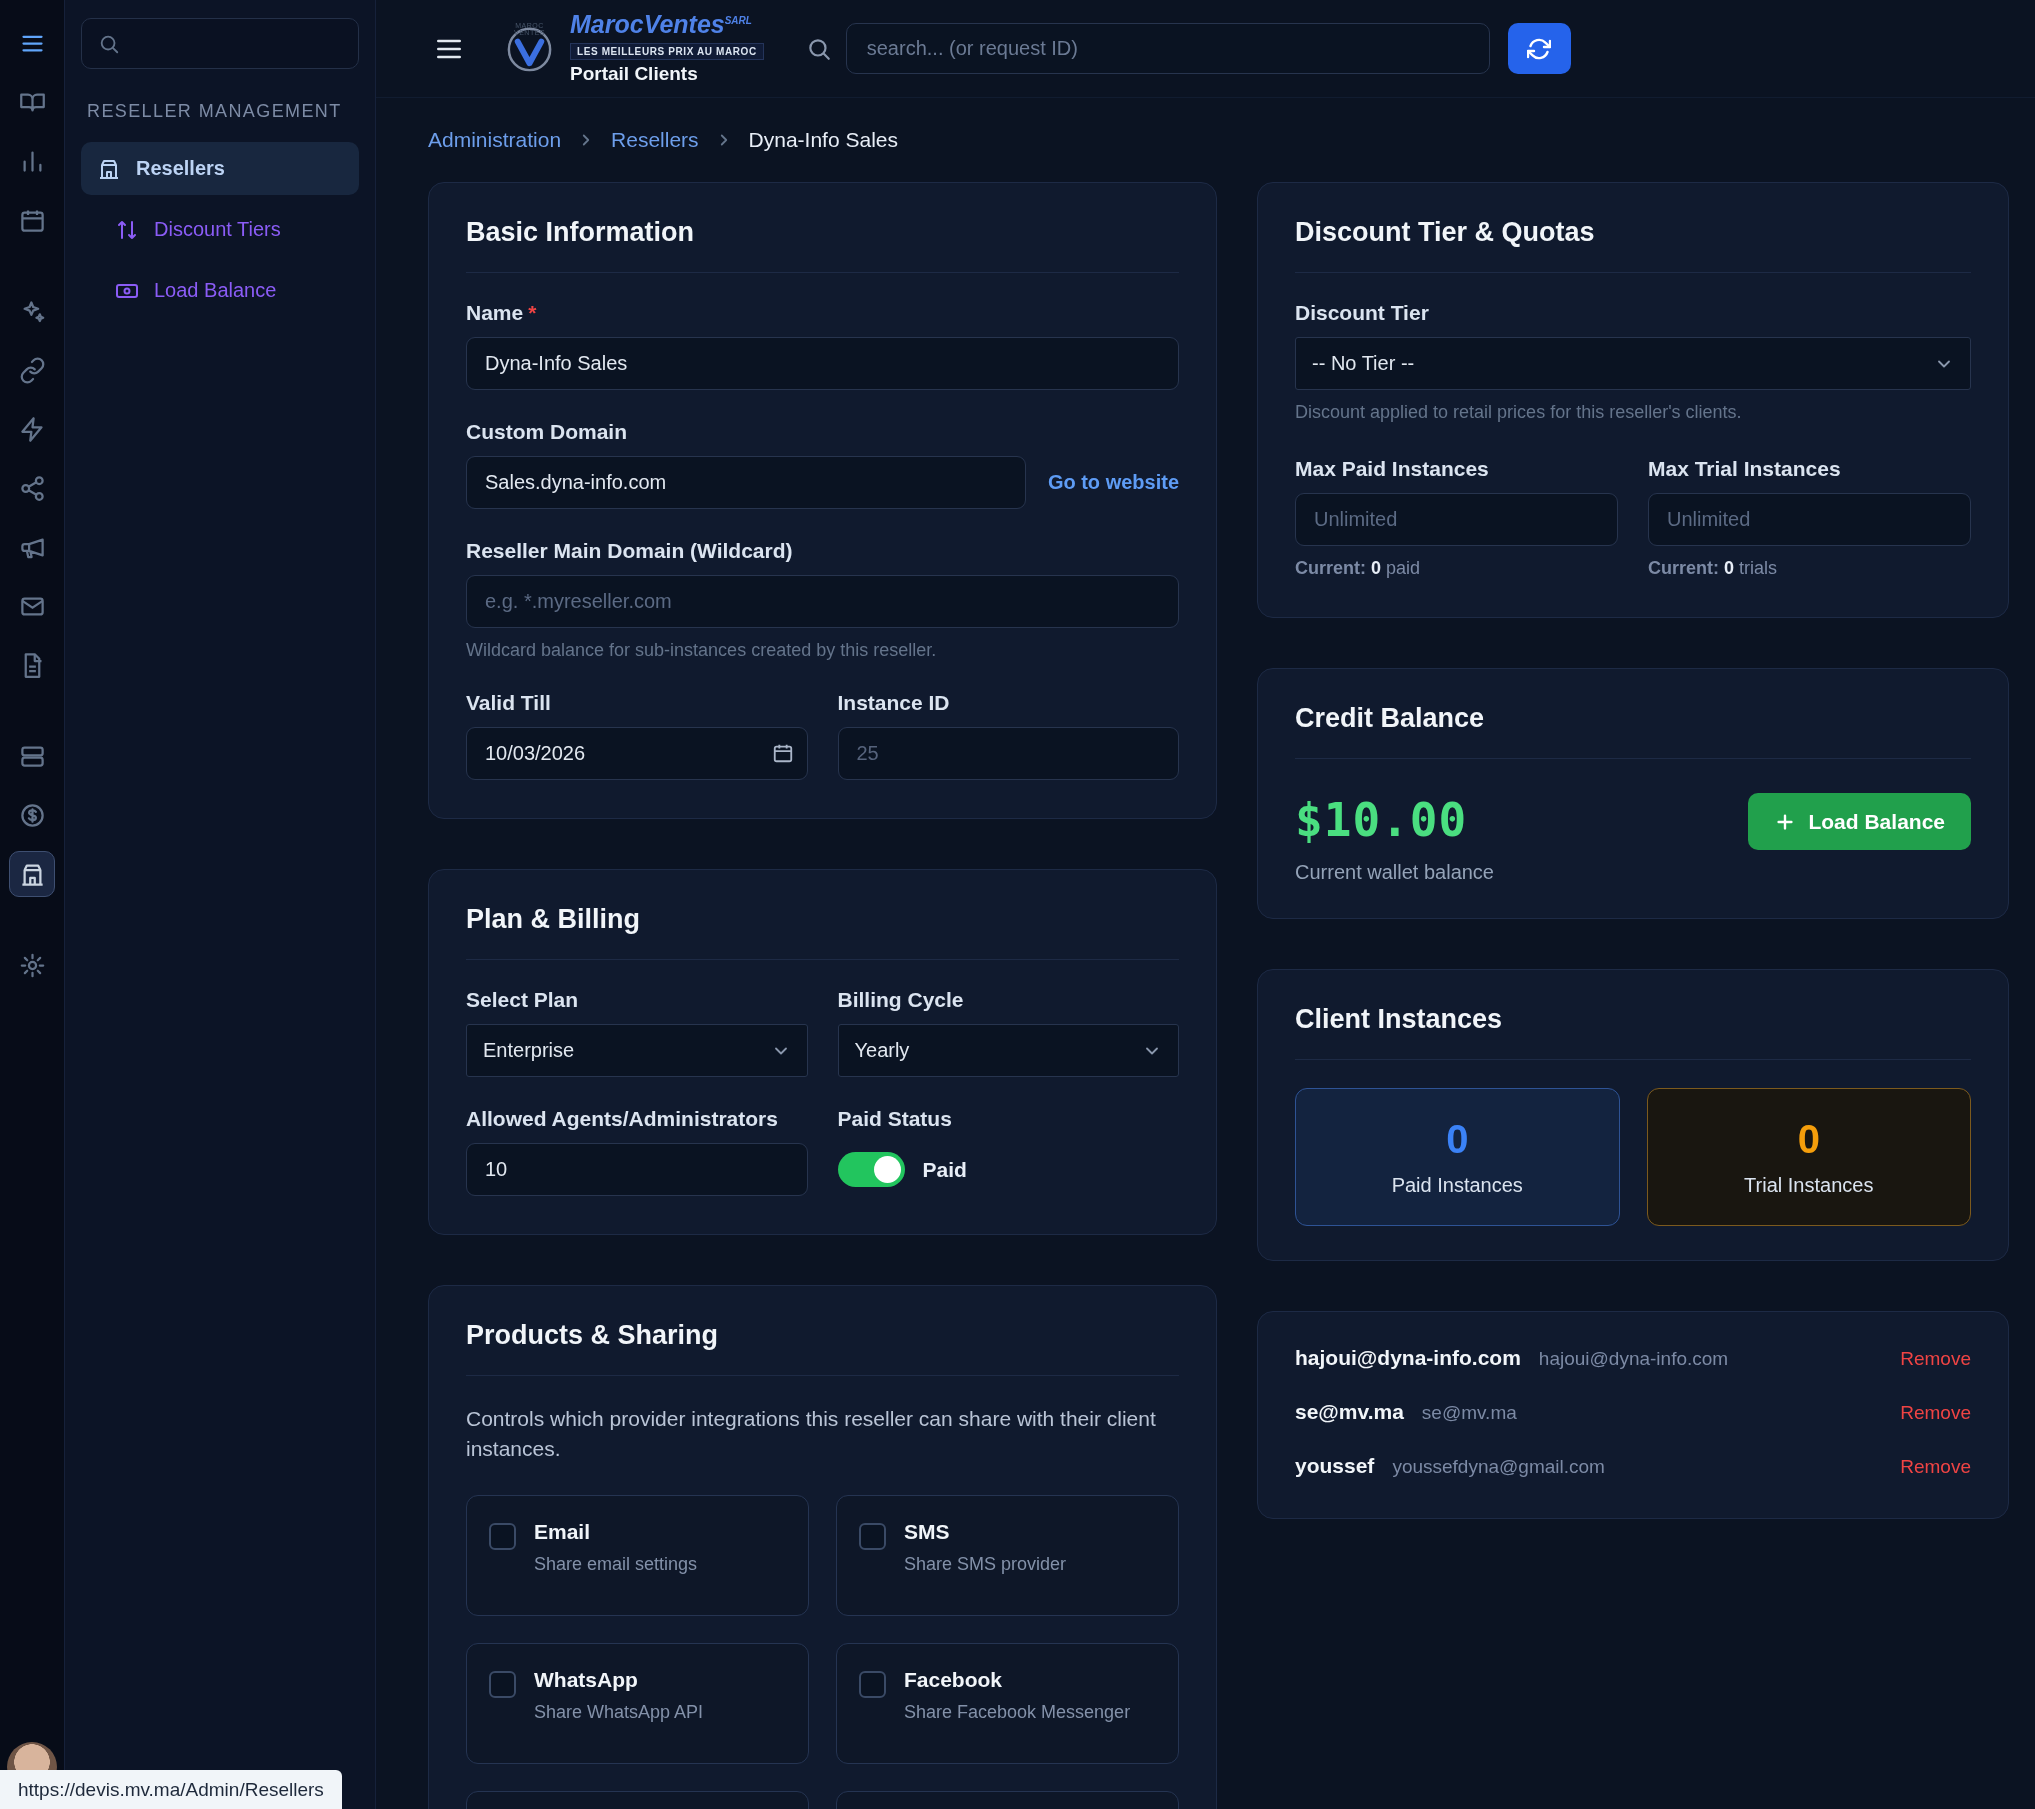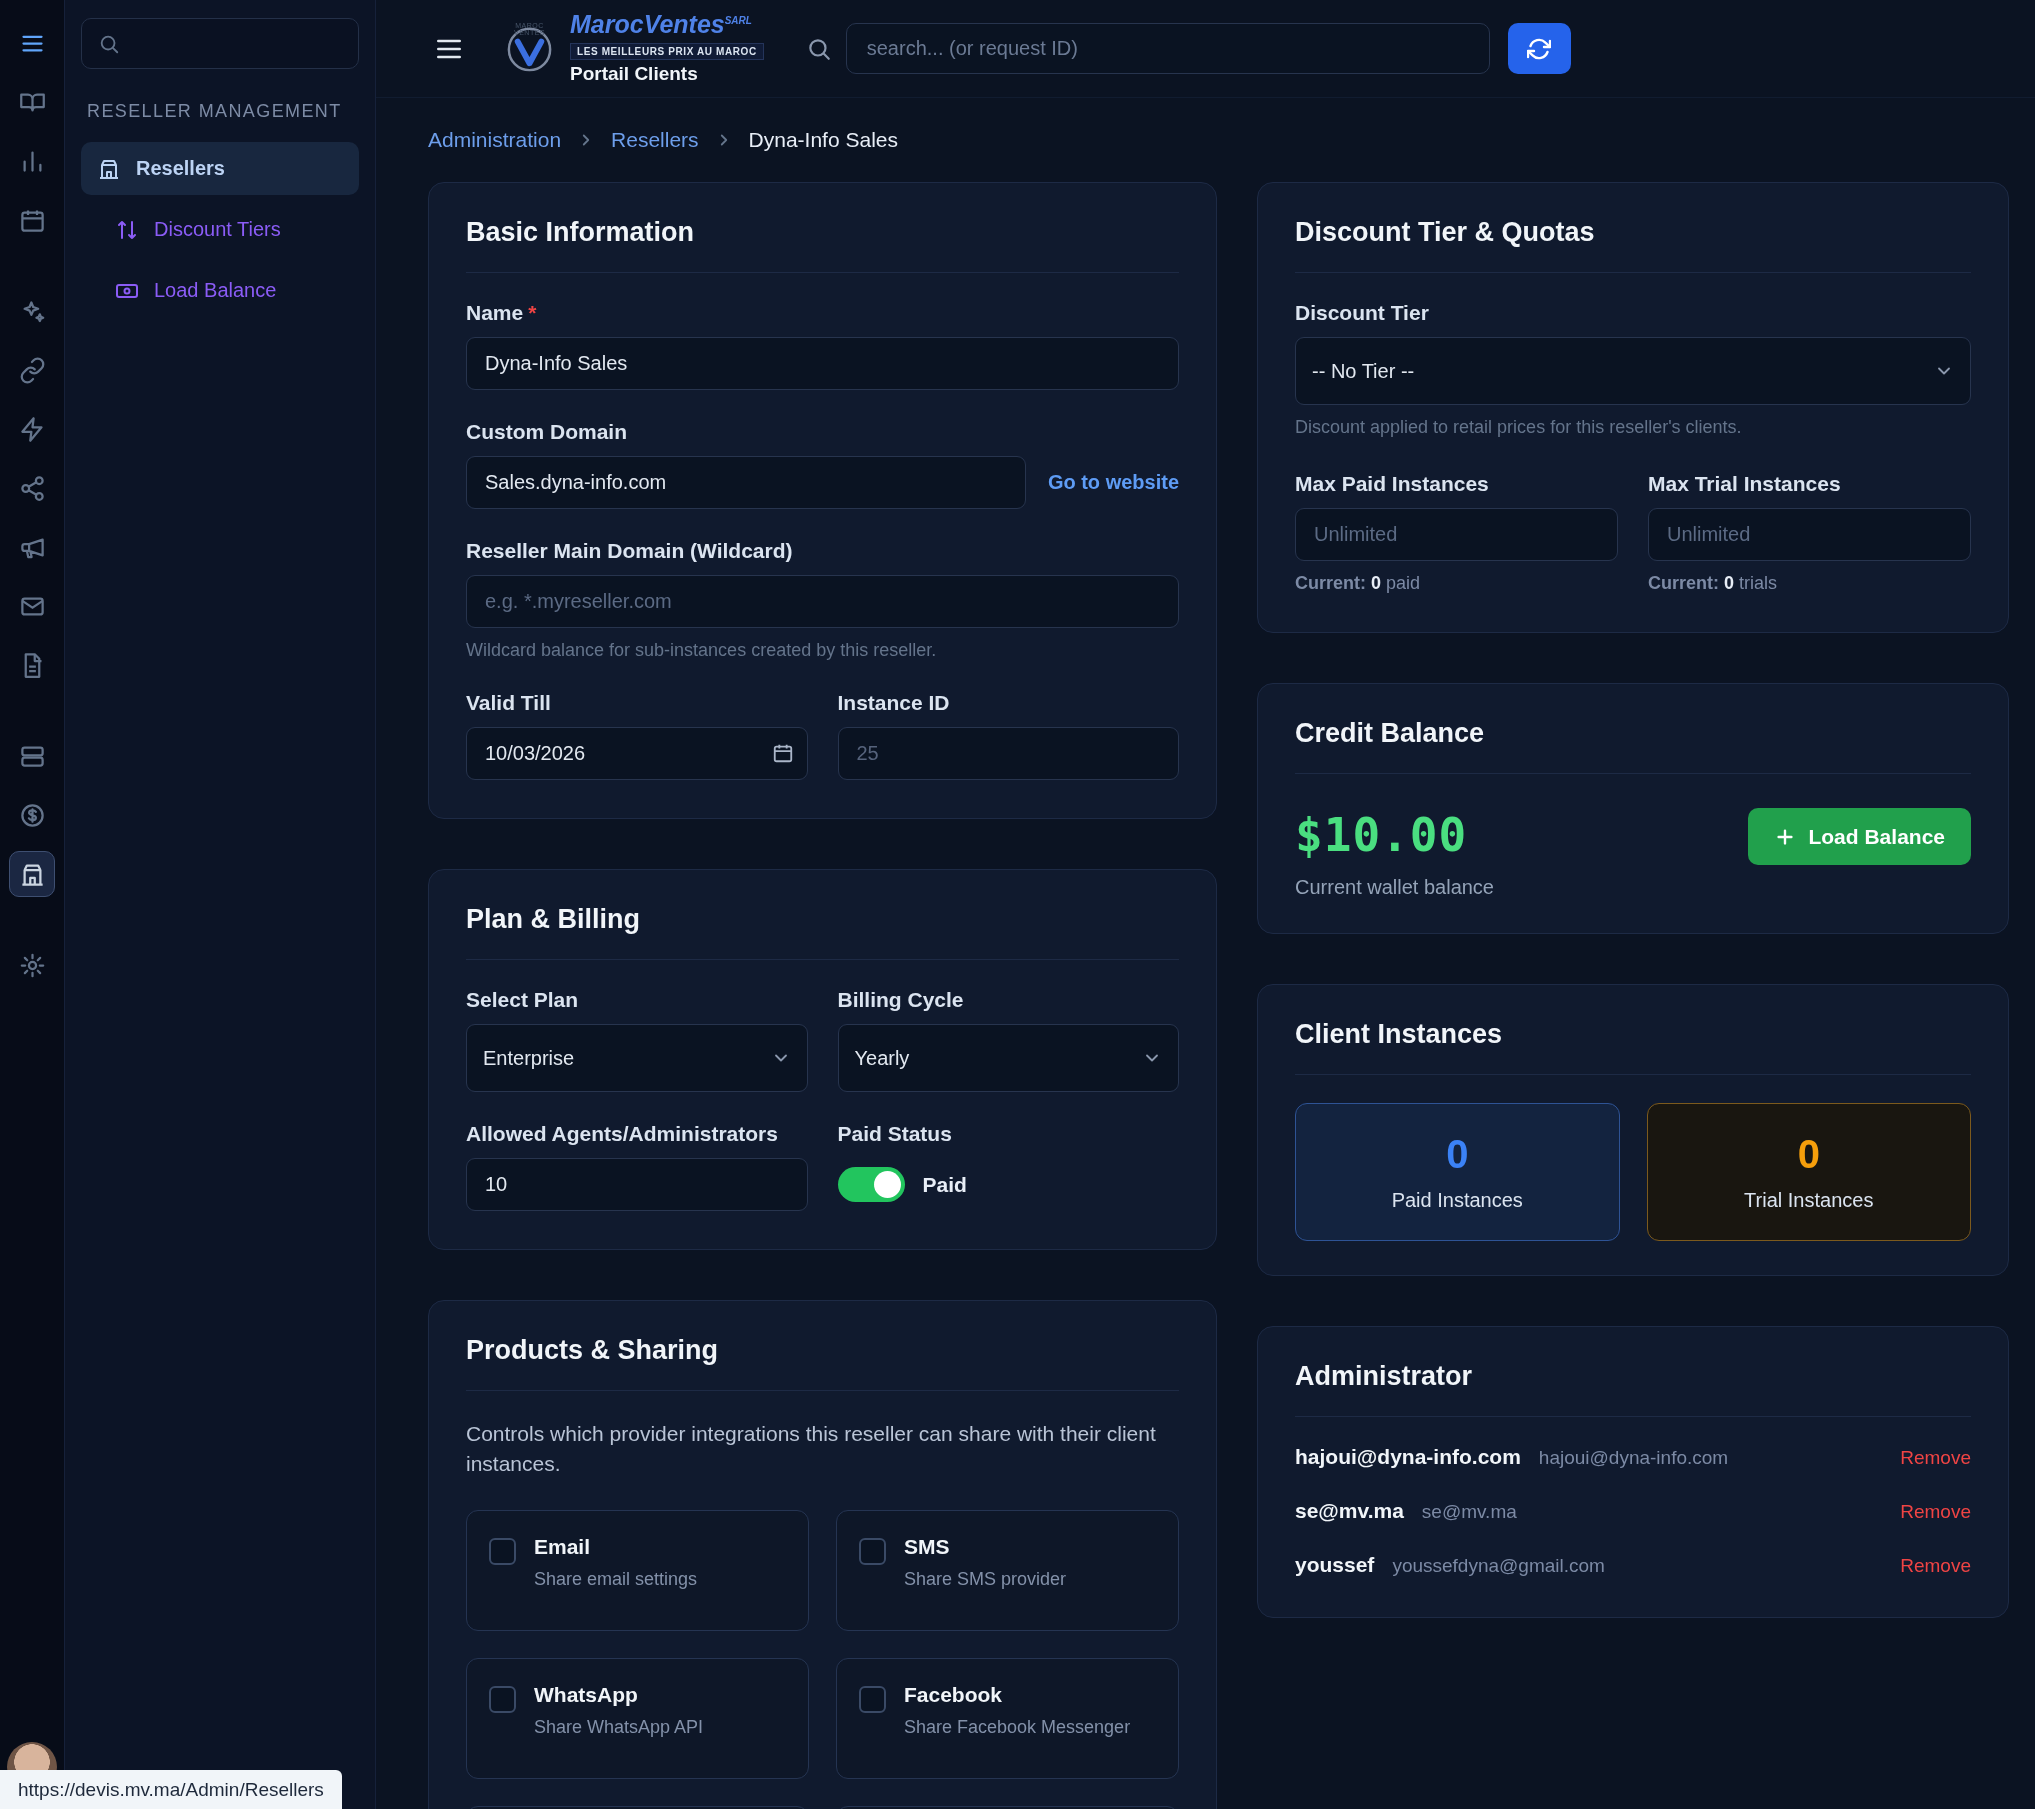--- a/index.html
+++ b/index.html
@@ -83,21 +83,21 @@
 
   .inline-row { display:flex; align-items:center; gap:22px; }
   .inline-row .input { width:572px; }
   .link { color:#5e9cf5; font-weight:bold; font-size:20px; white-space:nowrap; cursor:pointer; }
 
   .grid-2 { display:grid; grid-template-columns:1fr 1fr; gap:30px; }
 
   .date-wrap { position:relative; }
   .date-wrap .cal { position:absolute; right:14px; top:15px; width:22px; height:22px; color:#aab6c9; }
 
-  .select { height:68px; background:#0a1322; border:1px solid #27344e; border-radius:9px; color:#e2e8f0;
+  .select { height:53px; background:#0a1322; border:1px solid #27344e; border-radius:3px; color:#e2e8f0;
             font-size:20px; padding:0 16px; display:flex; align-items:center; justify-content:space-between; cursor:pointer; }
   .select svg { width:20px; height:20px; color:#8a97ad; flex:none; }
 
   .toggle-row { display:flex; align-items:center; gap:18px; height:53px; }
   .toggle { width:67px; height:35px; border-radius:18px; background:#22c55e; position:relative; cursor:pointer; border:none; }
   .toggle .knob { position:absolute; top:4px; right:4px; width:27px; height:27px; border-radius:50%; background:#fff; }
   .toggle-label { font-size:21px; font-weight:bold; color:#e8eef7; }
 
   .tiles { display:grid; grid-template-columns:1fr 1fr; gap:27px; margin-top:4px; }
   .tile { border:1px solid #253452; background:#0e1728; border-radius:12px; padding:24px 22px;
@@ -496,21 +496,20 @@
                 <div class="stat-label">Paid Instances</div>
               </div>
               <div class="stat trial">
                 <div class="num">0</div>
                 <div class="stat-label">Trial Instances</div>
               </div>
             </div>
           </section>
 
           <section class="card">
-            <h2>Administrator</h2>
             <div class="admin-row">
               <span class="admin-name">hajoui@dyna-info.com</span>
               <span class="admin-email">hajoui@dyna-info.com</span>
               <span class="remove">Remove</span>
             </div>
             <div class="admin-row">
               <span class="admin-name">se@mv.ma</span>
               <span class="admin-email">se@mv.ma</span>
               <span class="remove">Remove</span>
             </div>

